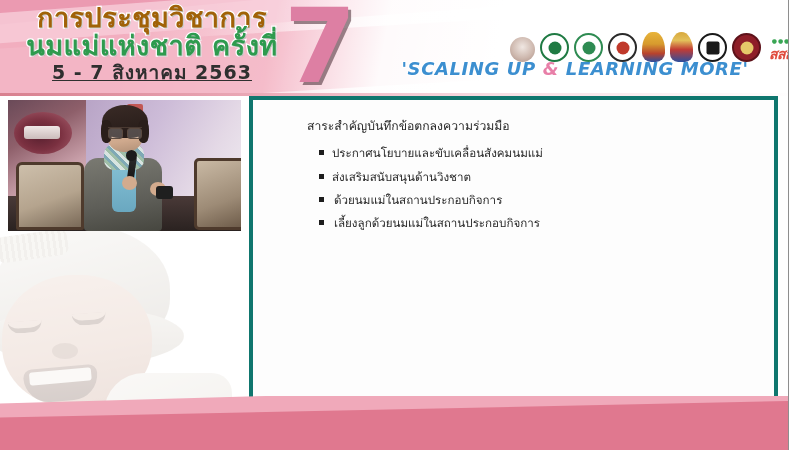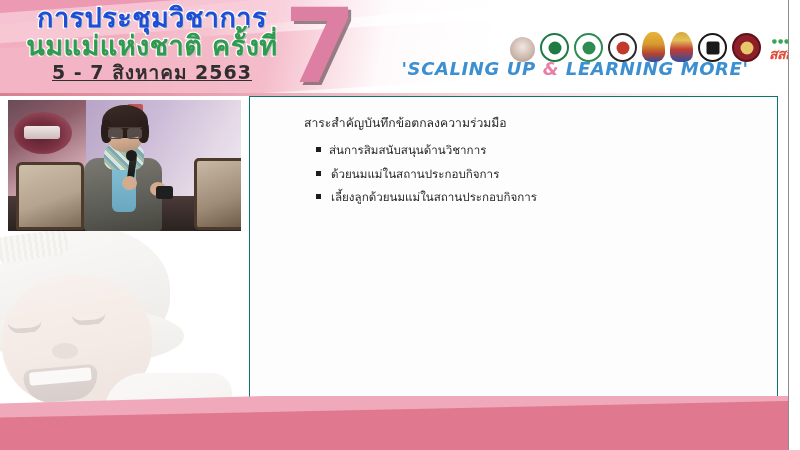--- a/index.html
+++ b/index.html
@@ -84,21 +84,21 @@
   #thai-title-block {
     position: absolute;
     left: 22px; top: 4px;
     width: 260px;
     text-align: center;
     line-height: 1;
   }
   .thai-line1 {
     font-size: 27px;
     font-weight: bold;
-    color: #1d4ed8;
+    color: #a16207;
     letter-spacing: .5px;
     -webkit-text-stroke: 2.4px #ffffff;
     paint-order: stroke fill;
     text-shadow: 1px 1px 0 rgba(90,90,90,.35);
     white-space: nowrap;
   }
   .thai-line2 {
     margin-top: 1px;
     font-size: 27px;
     font-weight: bold;
@@ -427,21 +427,21 @@
     border-radius: 40px 20px 0 0;
     background: linear-gradient(160deg,#f0ece6 0%,#dcd5cb 100%);
   }
 
   
   #content-panel {
     position: absolute;
     left: 249px; top: 96px;
     width: 529px; height: 312px;
     background: #fdfdfd;
-    border: 1px solid #0f766e;
+    border: 4px solid #0f766e;
     box-sizing: border-box;
     z-index: 4;
   }
   #content-inner {
     position: absolute;
     left: 0; top: 0;
     width: 100%; height: 100%;
     padding: 16px 16px 0 16px;
     box-sizing: border-box;
   }
@@ -615,21 +615,25 @@
   <div id="content-panel">
     <div id="content-inner">
 
       <div class="content-head">
         <div>สาระสำคัญบันทึกข้อตกลงความร่วมมือ</div>
       </div>
 
       <ul id="bullet-list">
         <li>
           <span class="bullet-sq"></span>
-          <span class="ln">ส่นการสิมสนับสนุนด้านวิชาการ</span>
+          <span class="ln">ประกาศนโยบายและขับเคลื่อนสังคมนมแม่</span>
+        </li>
+        <li>
+          <span class="bullet-sq"></span>
+          <span class="ln">ส่งเสริมสนับสนุนด้านวิงชาต</span>
         </li>
         <li>
           <span class="bullet-sq"></span>
           <span class="ln2">ด้วยนมแม่ในสถานประกอบกิจการ</span>
         </li>
         <li>
           <span class="bullet-sq"></span>
           <span class="ln2">เลี้ยงลูกด้วยนมแม่ในสถานประกอบกิจการ</span>
         </li>
       </ul>

